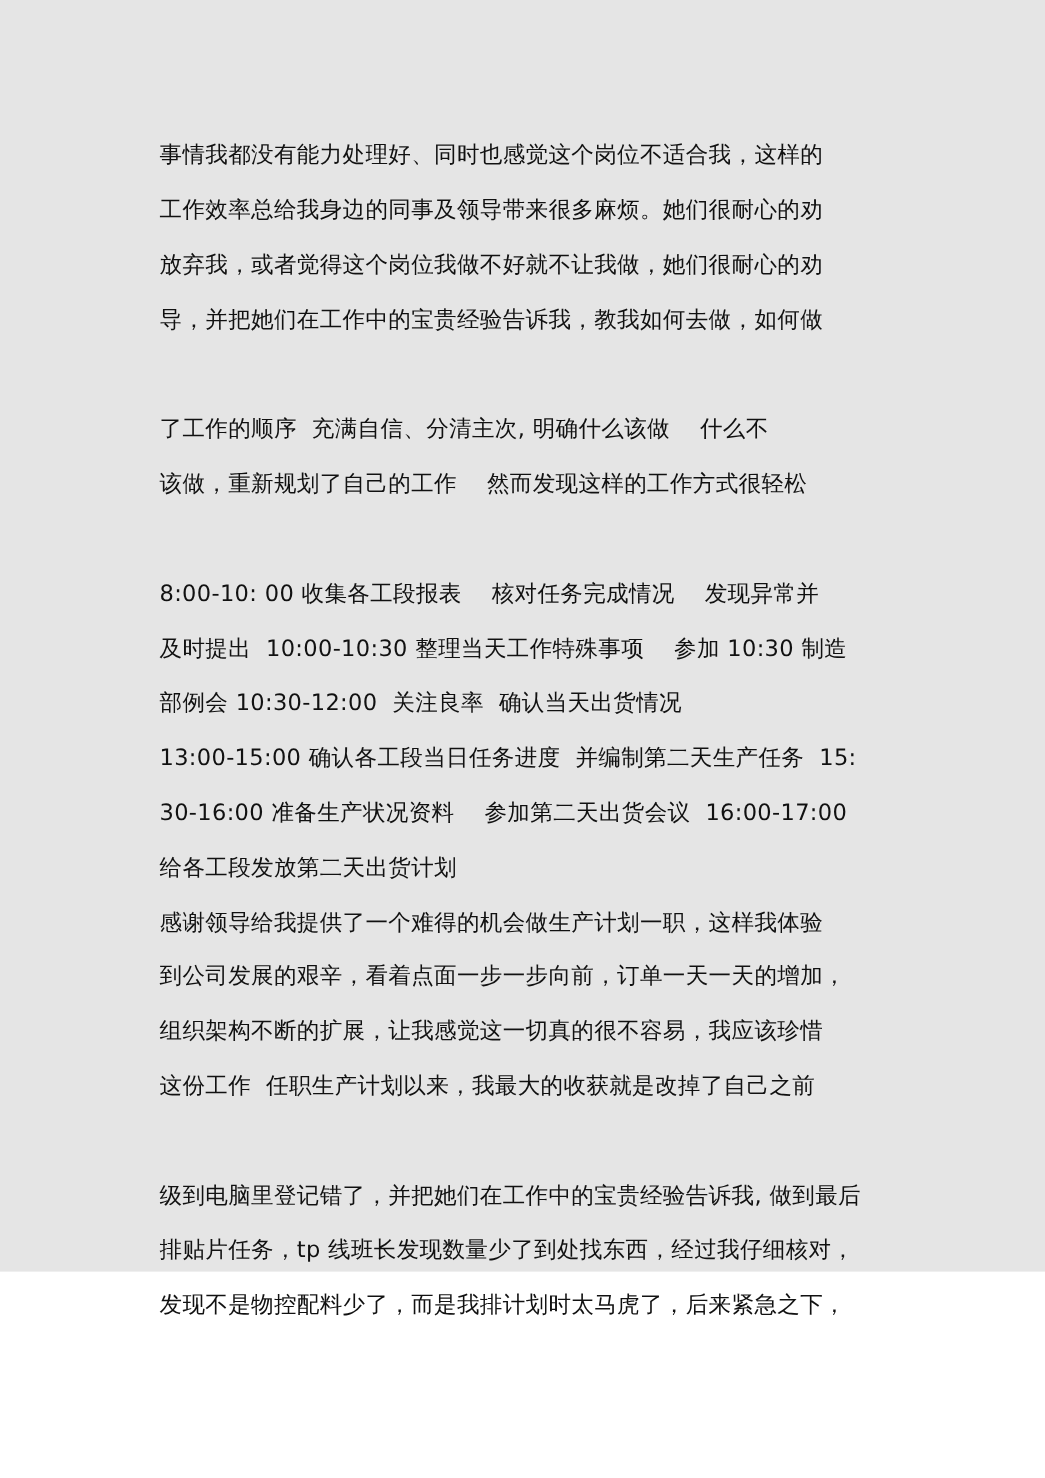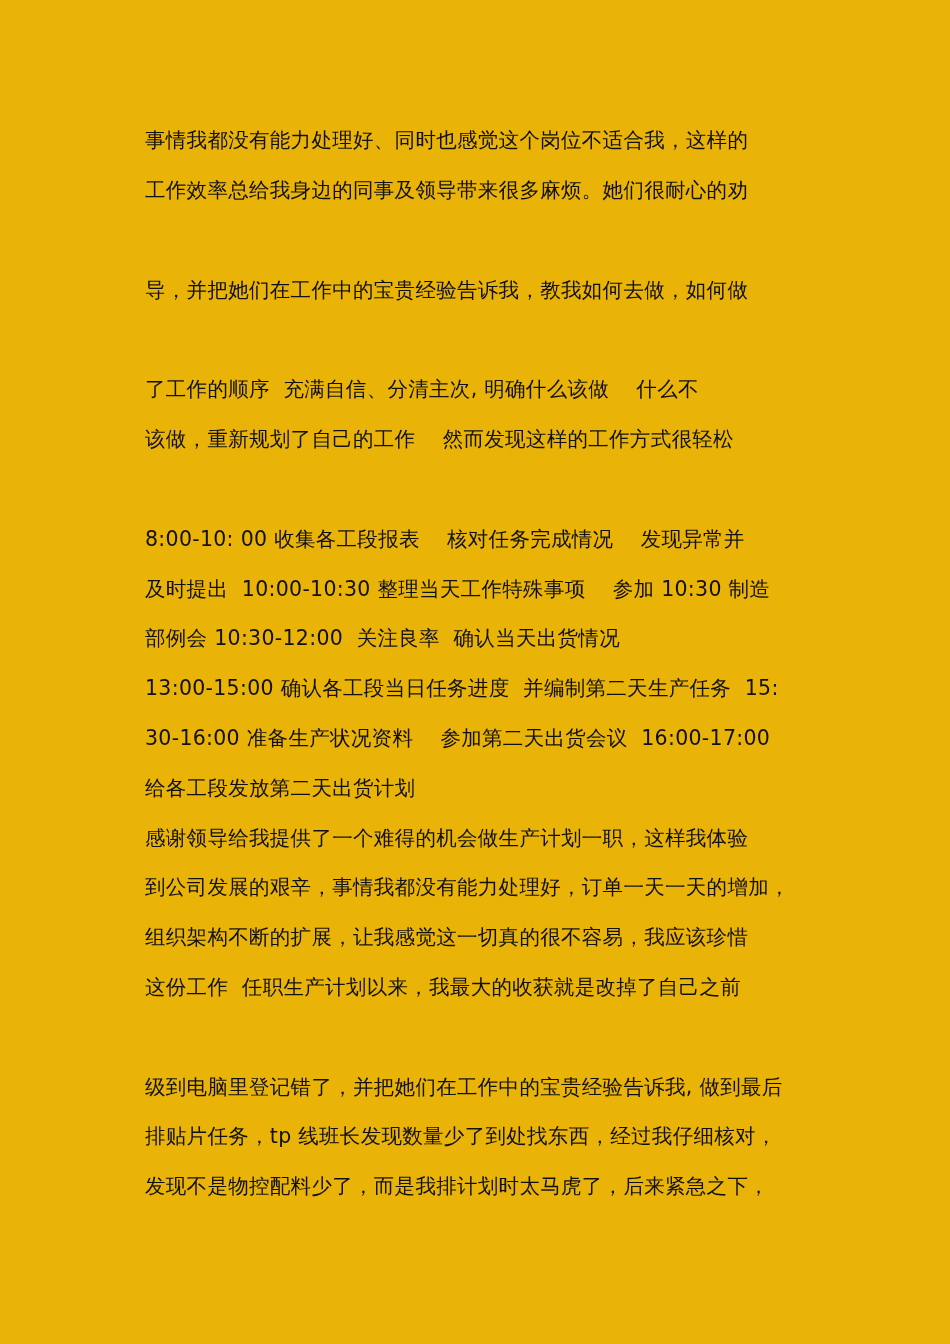--- a/index.html
+++ b/index.html
@@ -13,48 +13,49 @@
       position: relative;
       overflow: hidden;
       font-family: "DejaVu Sans", "Liberation Sans", sans-serif;
       color: #000000;
     }
     .page {
       position: absolute;
       left: 0;
       top: 0;
       width: 950px;
-      height: 1344px;
-      background: #eab308;
+      height: 1156px;
+      background: #e5e5e5;
     }
     .line {
       position: absolute;
       left: 145px;
       white-space: pre;
       font-size: 20.5px;
       line-height: 26px;
       letter-spacing: 0.3px;
       color: #111111;
     }
   </style>
 </head>
 <body>
 
 <div class="page">
   <div class="line" style="top:127px">事情我都没有能力处理好、同时也感觉这个岗位不适合我，这样的</div>
   <div class="line" style="top:177px">工作效率总给我身边的同事及领导带来很多麻烦。她们很耐心的劝</div>
+  <div class="line" style="top:227px">放弃我，或者觉得这个岗位我做不好就不让我做，她们很耐心的劝</div>
   <div class="line" style="top:277px">导，并把她们在工作中的宝贵经验告诉我，教我如何去做，如何做</div>
   <div class="line" style="top:376px">了工作的顺序  充满自信、分清主次, 明确什么该做    什么不</div>
   <div class="line" style="top:426px">该做，重新规划了自己的工作    然而发现这样的工作方式很轻松</div>
   <div class="line" style="top:526px">8:00-10: 00 收集各工段报表    核对任务完成情况    发现异常并</div>
   <div class="line" style="top:576px">及时提出  10:00-10:30 整理当天工作特殊事项    参加 10:30 制造</div>
   <div class="line" style="top:625px">部例会 10:30-12:00  关注良率  确认当天出货情况</div>
   <div class="line" style="top:675px">13:00-15:00 确认各工段当日任务进度  并编制第二天生产任务  15:</div>
   <div class="line" style="top:725px">30-16:00 准备生产状况资料    参加第二天出货会议  16:00-17:00</div>
   <div class="line" style="top:775px">给各工段发放第二天出货计划</div>
   <div class="line" style="top:825px">感谢领导给我提供了一个难得的机会做生产计划一职，这样我体验</div>
-  <div class="line" style="top:874px">到公司发展的艰辛，事情我都没有能力处理好，订单一天一天的增加，</div>
+  <div class="line" style="top:874px">到公司发展的艰辛，看着点面一步一步向前，订单一天一天的增加，</div>
   <div class="line" style="top:924px">组织架构不断的扩展，让我感觉这一切真的很不容易，我应该珍惜</div>
   <div class="line" style="top:974px">这份工作  任职生产计划以来，我最大的收获就是改掉了自己之前</div>
   <div class="line" style="top:1074px">级到电脑里登记错了，并把她们在工作中的宝贵经验告诉我, 做到最后</div>
   <div class="line" style="top:1123px">排贴片任务，tp 线班长发现数量少了到处找东西，经过我仔细核对，</div>
   <div class="line" style="top:1173px">发现不是物控配料少了，而是我排计划时太马虎了，后来紧急之下，</div>
 </div>
 
 </body></html>

